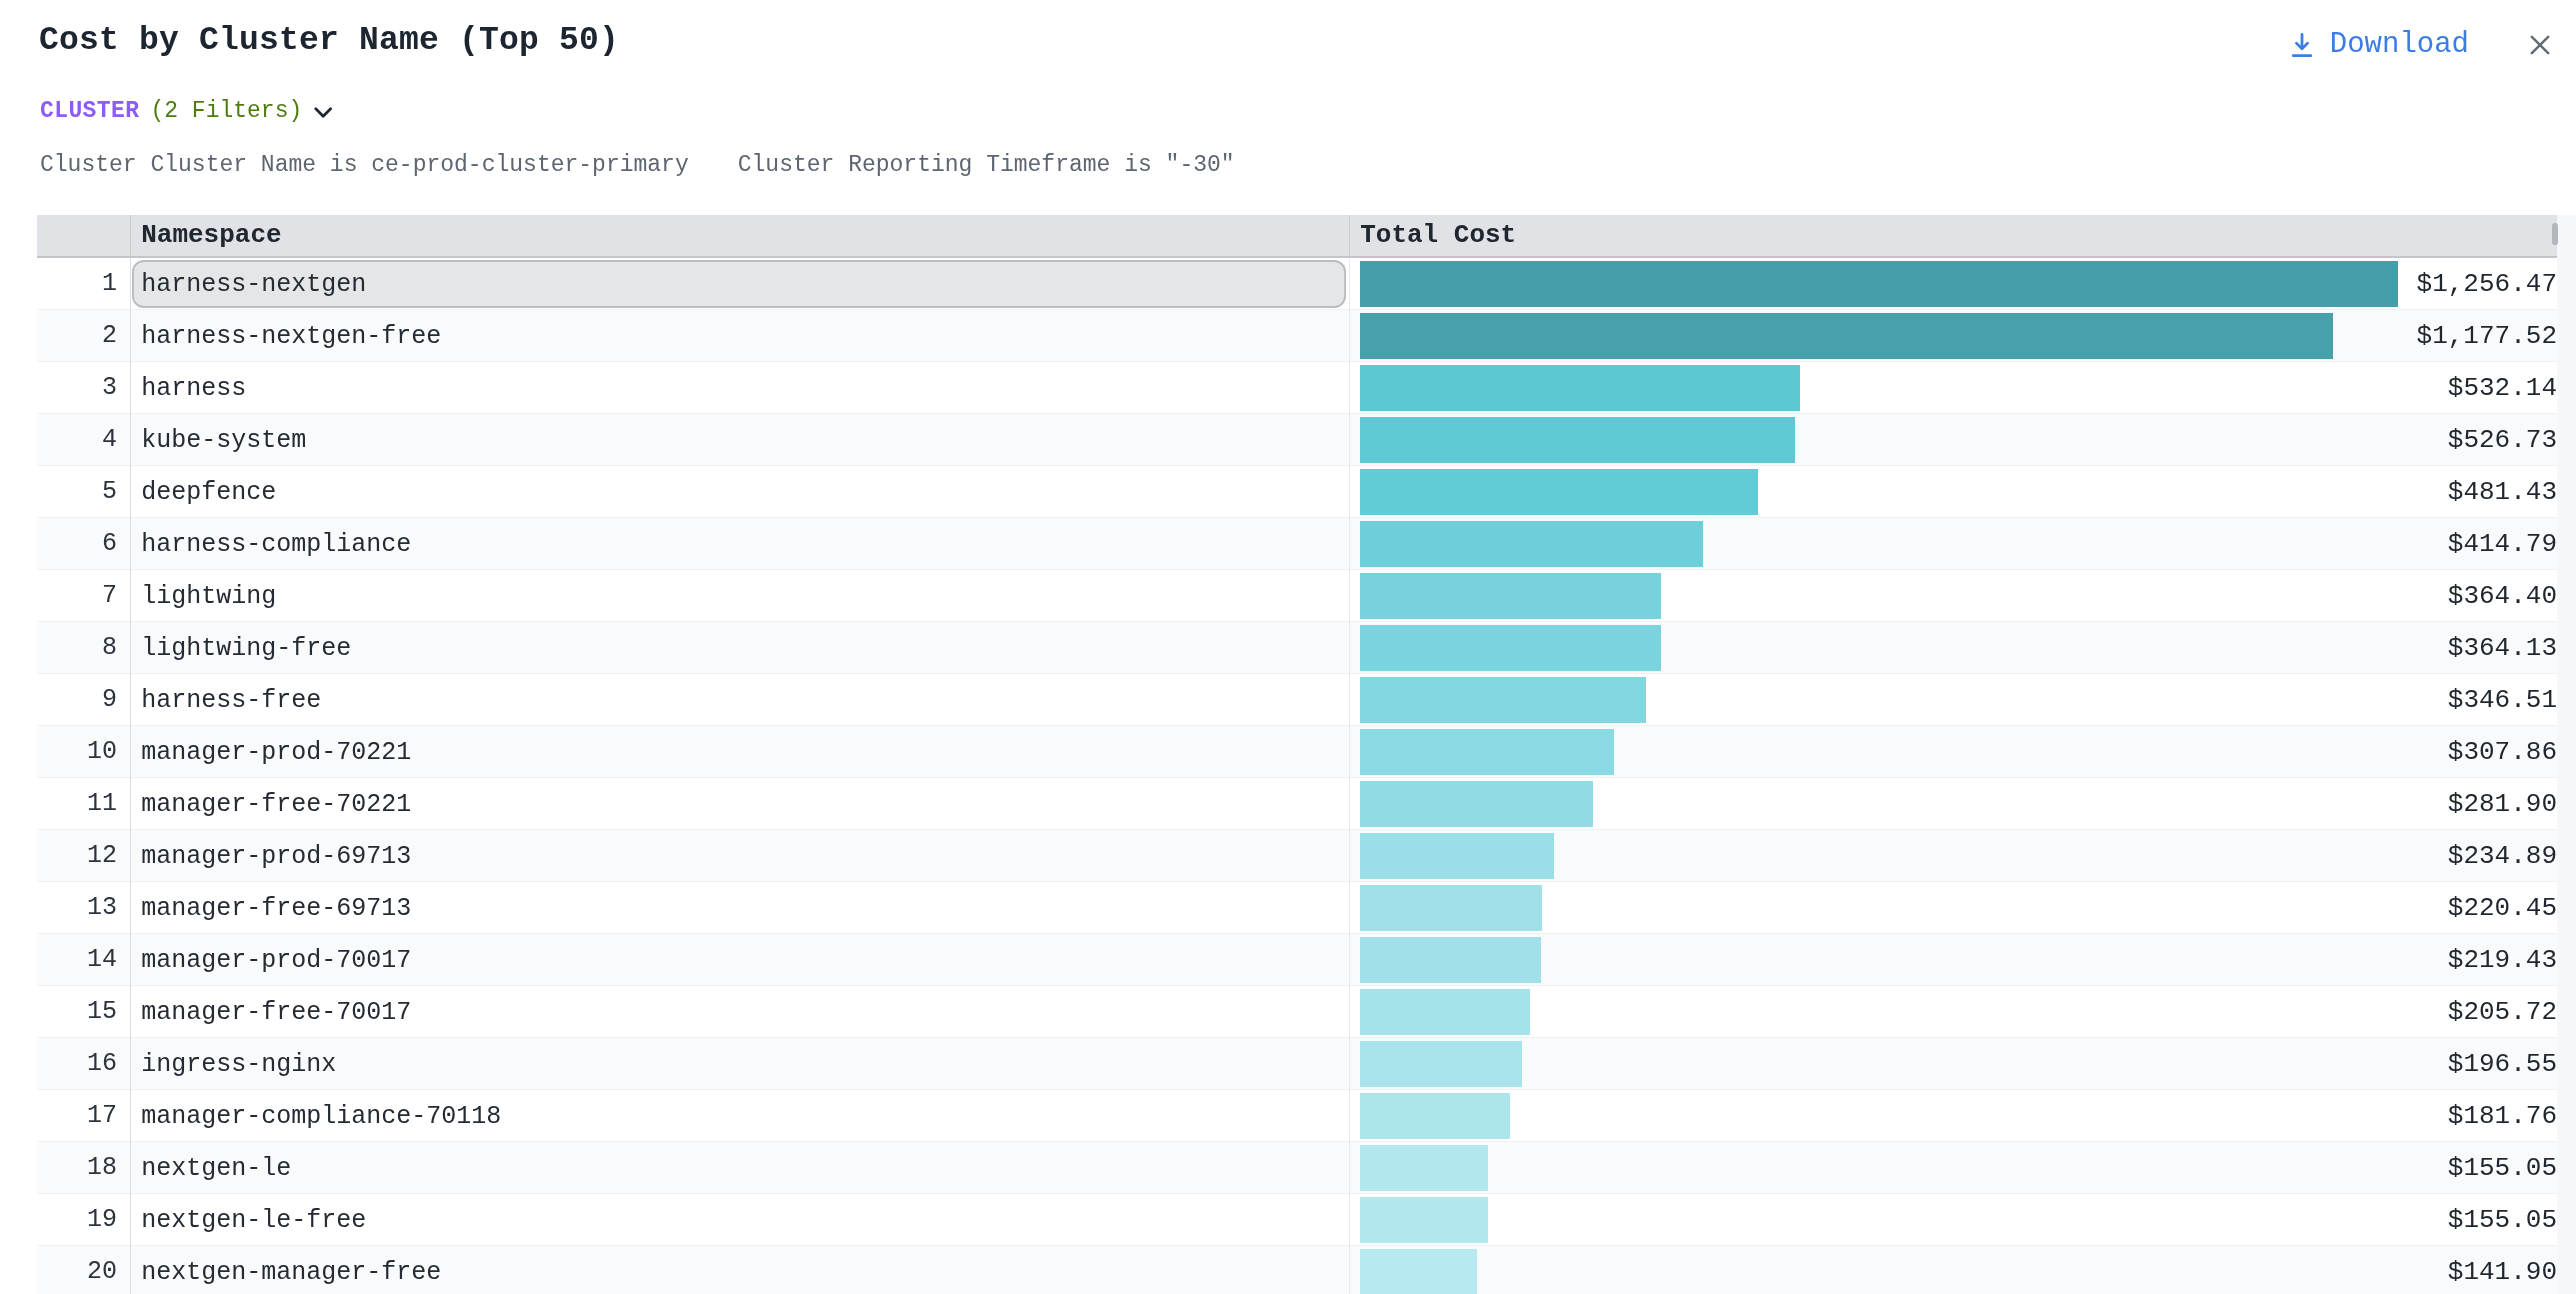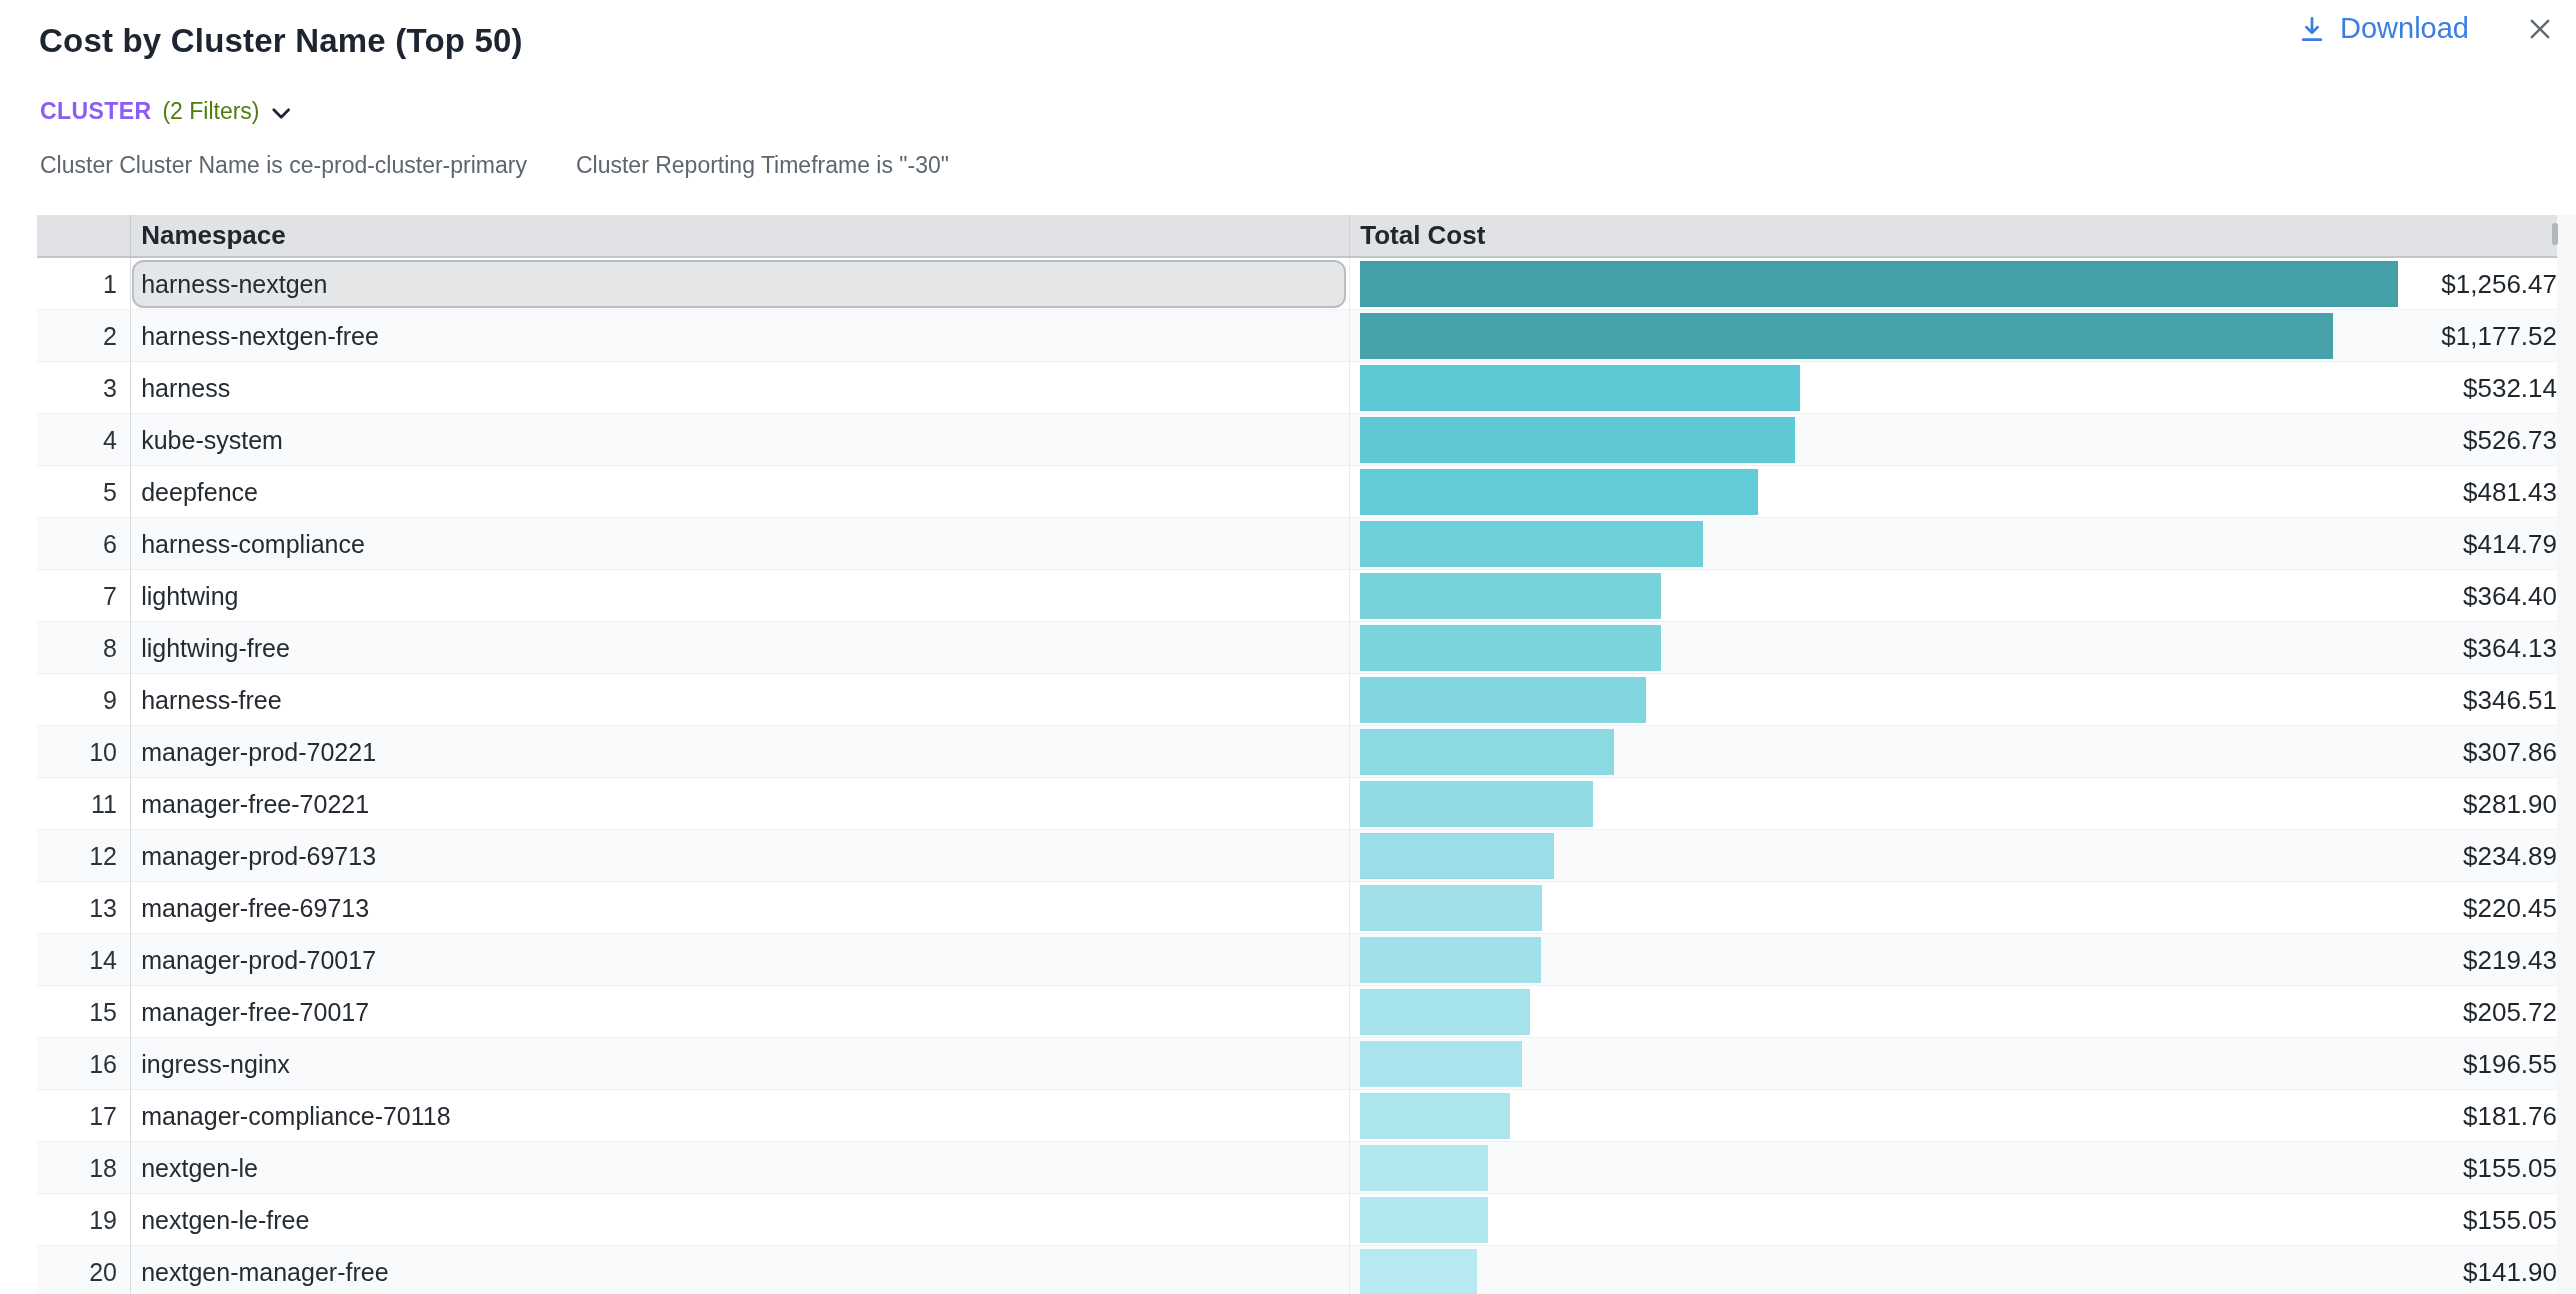--- a/index.html
+++ b/index.html
@@ -1,23 +1,23 @@
 <!DOCTYPE html>
 <html style="font-size:15px"><head>
 <meta charset="utf-8">
 <style>
   * { margin:0; padding:0; box-sizing:border-box; }
   html,body { width:2576px; height:1294px; background:#ffffff; overflow:hidden;
               font-family:"Liberation Sans", sans-serif; }
-  .page { position:relative; width:2576px; height:1239px; background:#fff; }
+  .page { position:relative; width:2576px; height:1239px; background:#fff;font-family:Liberation Mono, monospace; }
 
   
   .page-title { position:absolute; left:39px; top:22px; font-size:33px; font-weight:700;
                 color:#1c2530; letter-spacing:0.2px; }
-  .header-actions { position:absolute; top:12px; right:22px; display:flex; align-items:center; }
+  .header-actions { position:absolute; top:28px; right:22px; display:flex; align-items:center; }
   .download-btn { display:flex; align-items:center; gap:13px; background:none; border:none;
                   cursor:pointer; color:#3c7de4; font-family:inherit; }
   .download-btn span { font-size:29px; font-weight:500; color:#3c7de4; }
   .close-btn { background:none; border:none; cursor:pointer; margin-left:57px; display:flex; }
 
   
   .filters-toggle { position:absolute; left:40px; top:98px; display:flex; align-items:center;
                     gap:11px; cursor:pointer; }
   .f-group { font-size:23px; font-weight:700; color:#8b5cf6; letter-spacing:0.4px; }
   .f-count { font-size:23px; font-weight:400; color:#4d7c0f; }

